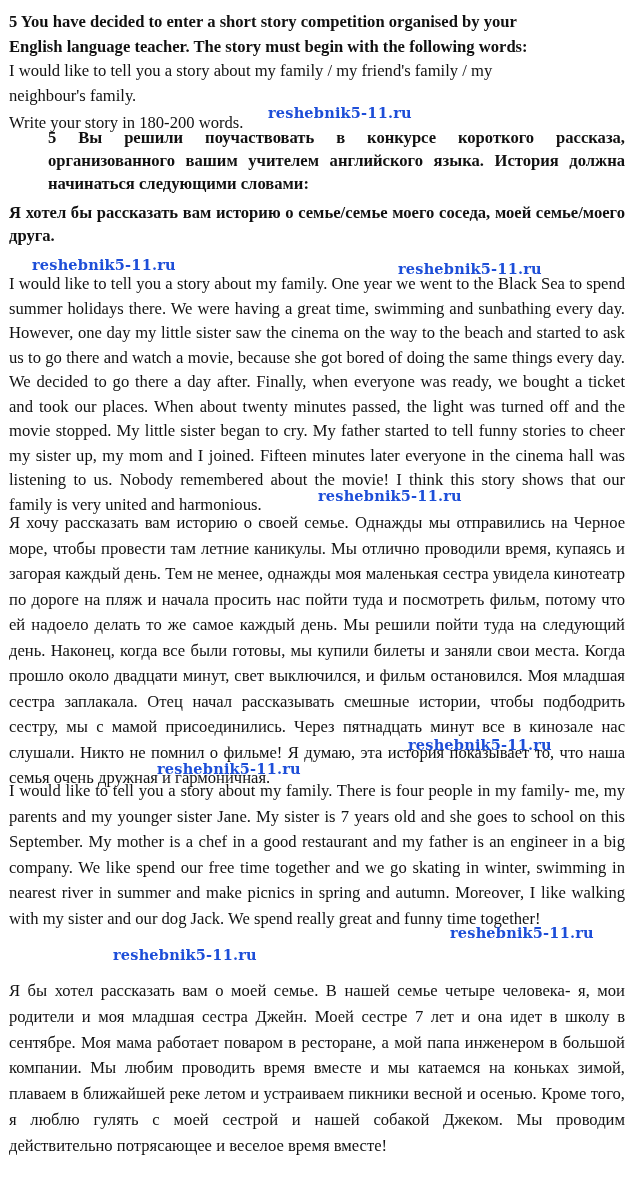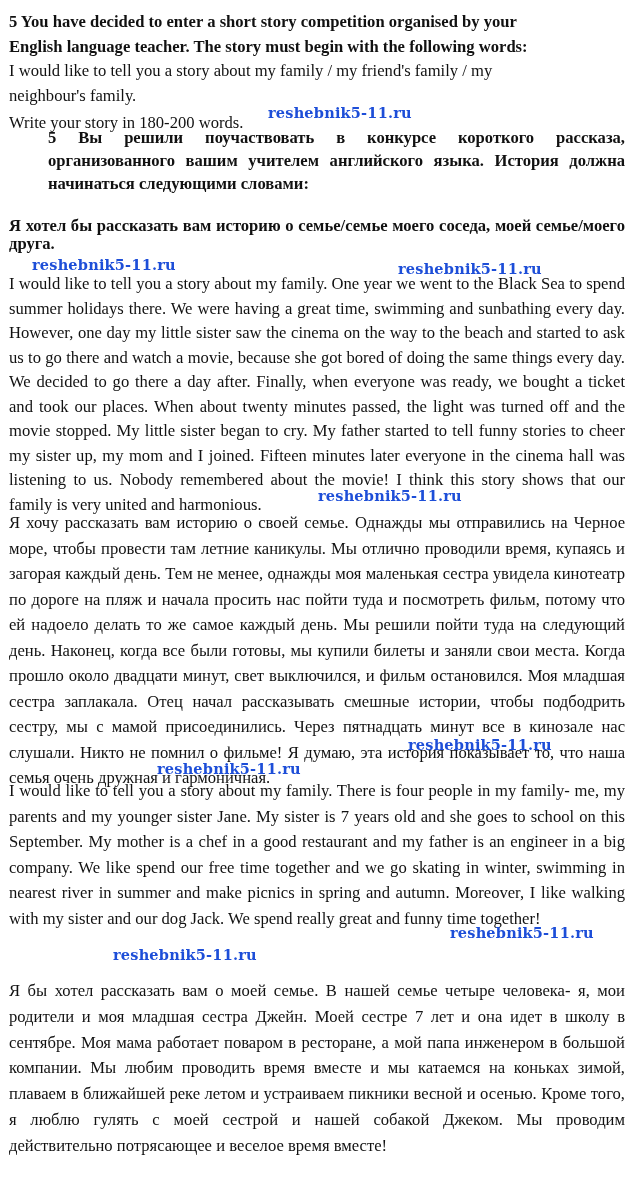--- a/index.html
+++ b/index.html
@@ -43,21 +43,21 @@
 <div class="blk" style="top:10px;">
   <p class="bold line">5 You have decided to enter a short story competition organised by your</p>
   <p class="bold line">English language teacher. The story must begin with the following words:</p>
   <p class="line">I would like to tell you a story about my family / my friend's family / my</p>
   <p class="line">neighbour's family.</p>
   <p class="line" style="margin-top:3px;">Write your story in 180-200 words.</p>
 </div>
 
 <div class="blk" style="top:126px;">
   <p class="bold justify" style="line-height:23px;margin-left:39px;">5 Вы решили поучаствовать в конкурсе короткого рассказа, организованного вашим учителем английского языка. История должна начинаться следующими словами:</p>
-  <p class="bold justify" style="margin-top:22px; line-height:18px;">Я хотел бы рассказать вам историю о семье/семье моего соседа, моей семье/моего друга.</p>
+  <p class="bold justify" style="margin-top:6px; line-height:23px;">Я хотел бы рассказать вам историю о семье/семье моего соседа, моей семье/моего друга.</p>
 </div>
 
 <div class="blk" style="top:272px;">
   <p class="justify">I would like to tell you a story about my family. One year we went to the Black Sea to spend summer holidays there. We were having a great time, swimming and sunbathing every day. However, one day my little sister saw the cinema on the way to the beach and started to ask us to go there and watch a movie, because she got bored of doing the same things every day. We decided to go there a day after. Finally, when everyone was ready, we bought a ticket and took our places. When about twenty minutes passed, the light was turned off and the movie stopped. My little sister began to cry. My father started to tell funny stories to cheer my sister up, my mom and I joined. Fifteen minutes later everyone in the cinema hall was listening to us. Nobody remembered about the movie! I think this story shows that our family is very united and harmonious.</p>
 </div>
 
 <div class="blk" style="top:510px;">
   <p class="justify" style="line-height:25.5px;">Я хочу рассказать вам историю о своей семье. Однажды мы отправились на Черное море, чтобы провести там летние каникулы. Мы отлично проводили время, купаясь и загорая каждый день. Тем не менее, однажды моя маленькая сестра увидела кинотеатр по дороге на пляж и начала просить нас пойти туда и посмотреть фильм, потому что ей надоело делать то же самое каждый день. Мы решили пойти туда на следующий день. Наконец, когда все были готовы, мы купили билеты и заняли свои места. Когда прошло около двадцати минут, свет выключился, и фильм остановился. Моя младшая сестра заплакала. Отец начал рассказывать смешные истории, чтобы подбодрить сестру, мы с мамой присоединились. Через пятнадцать минут все в кинозале нас слушали. Никто не помнил о фильме! Я думаю, эта история показывает то, что наша семья очень дружная и гармоничная.</p>
 </div>
 

